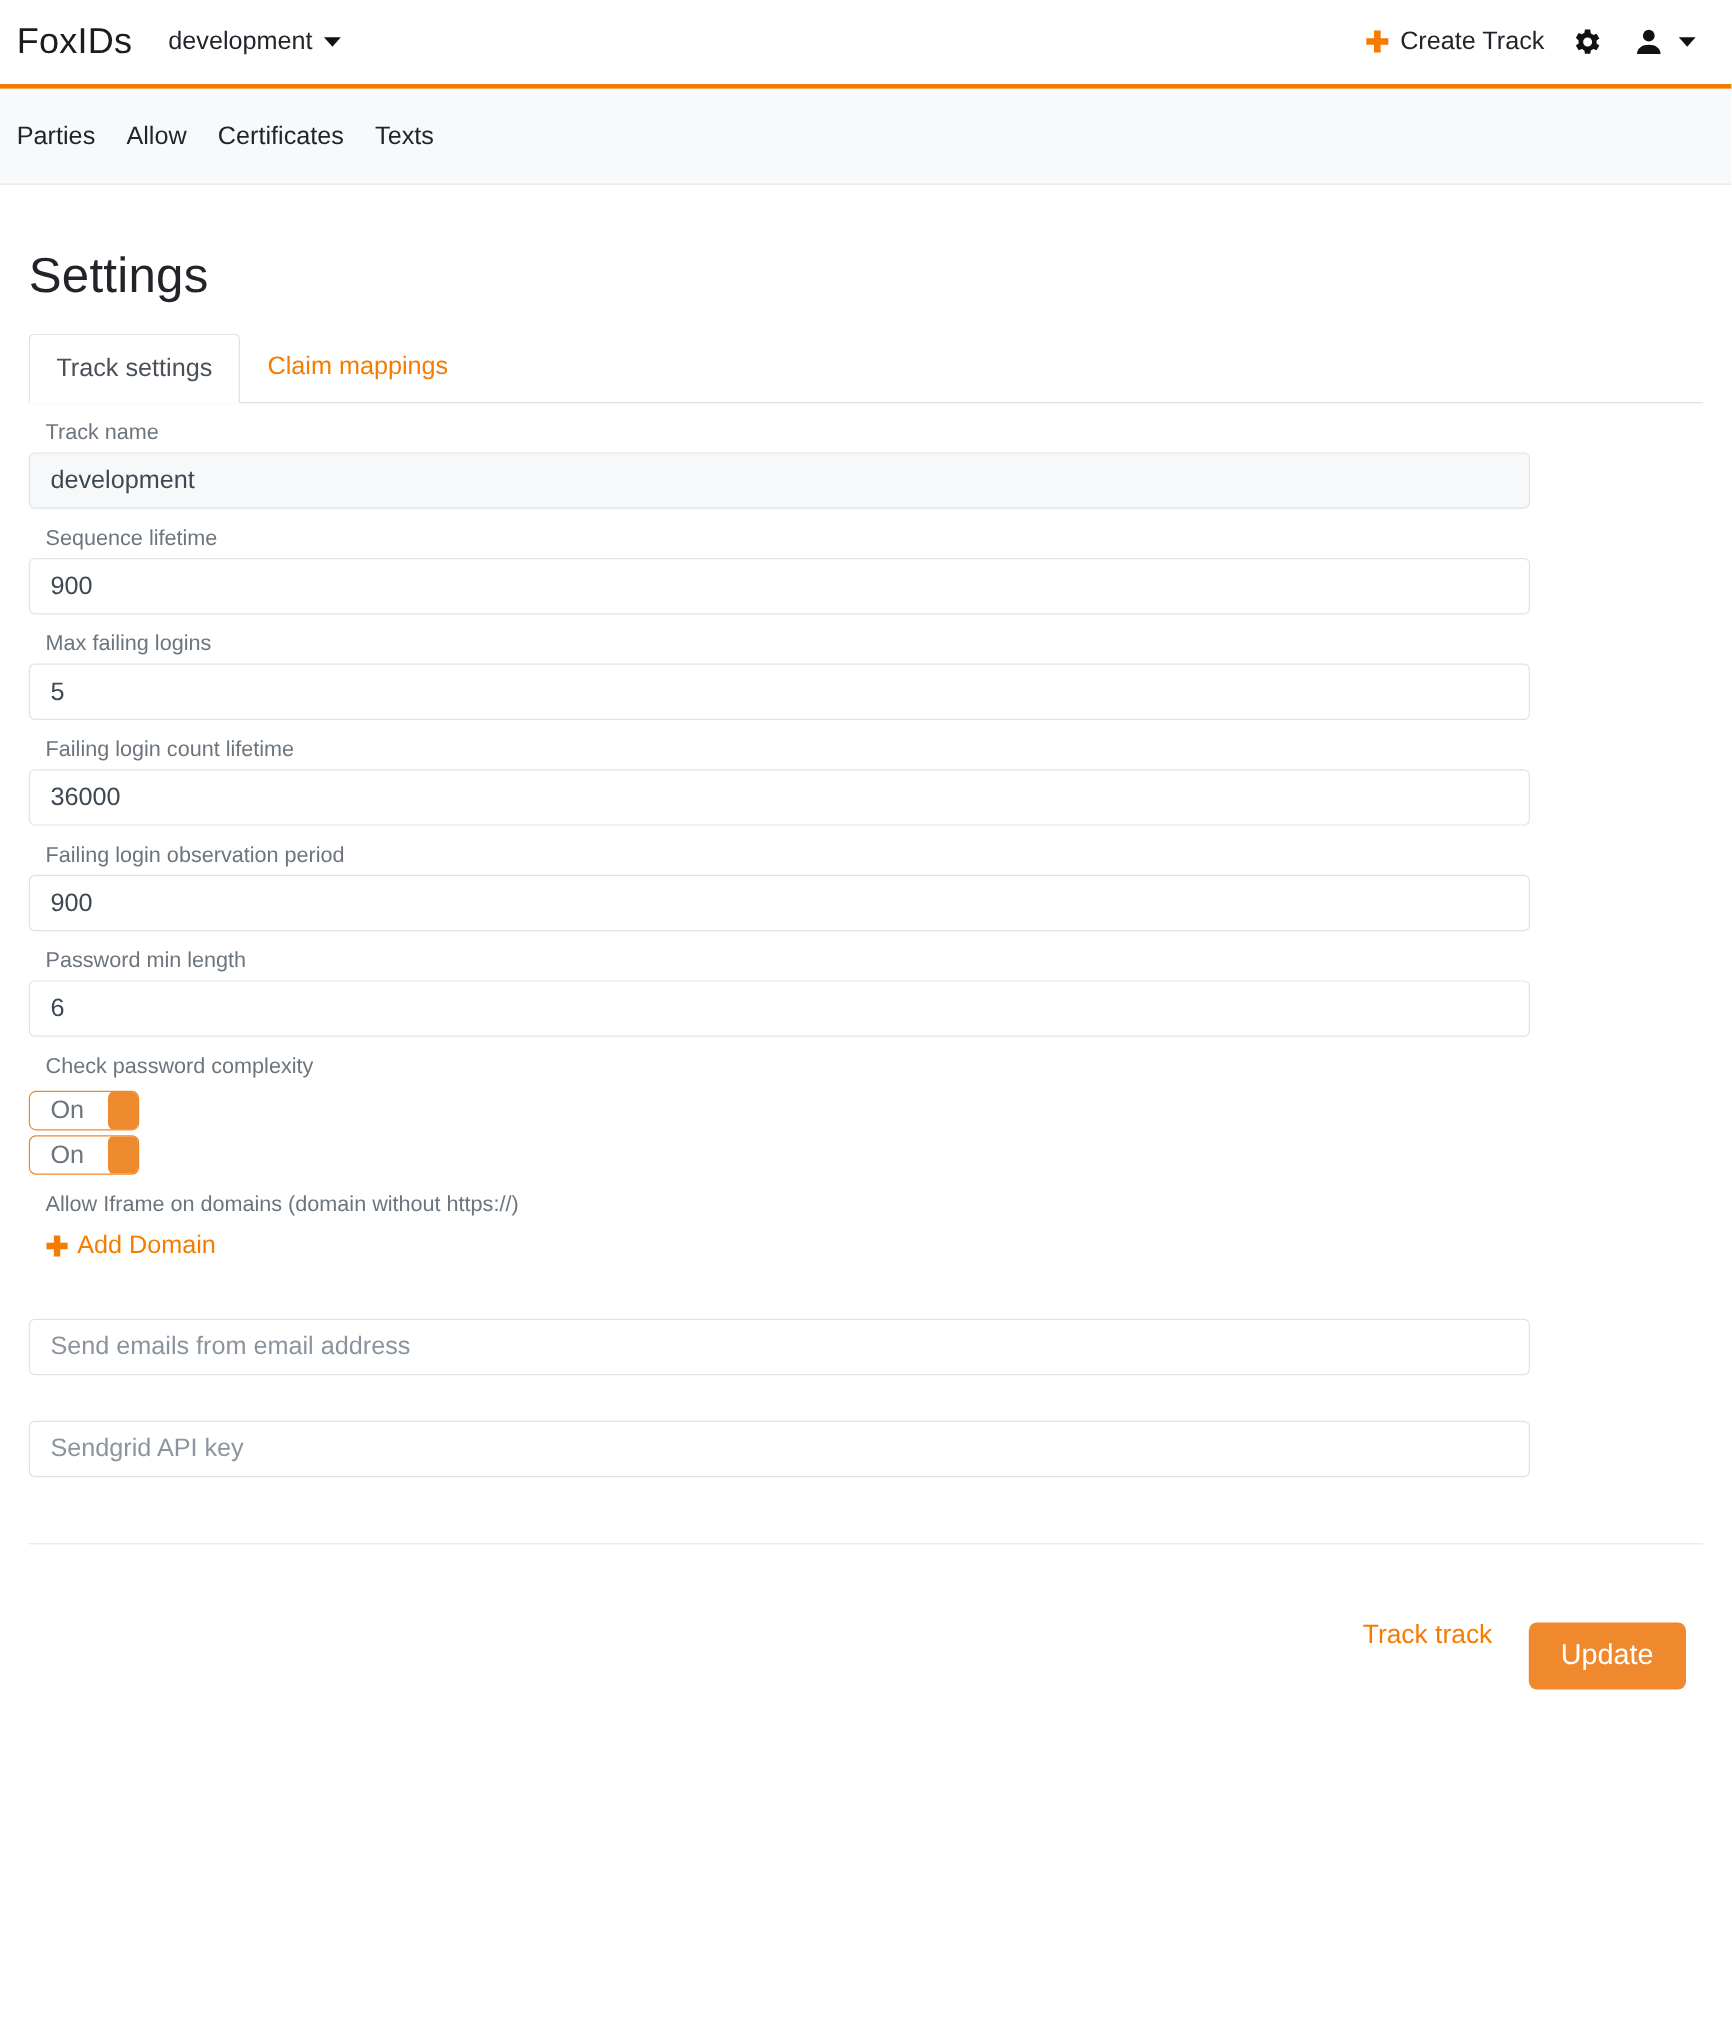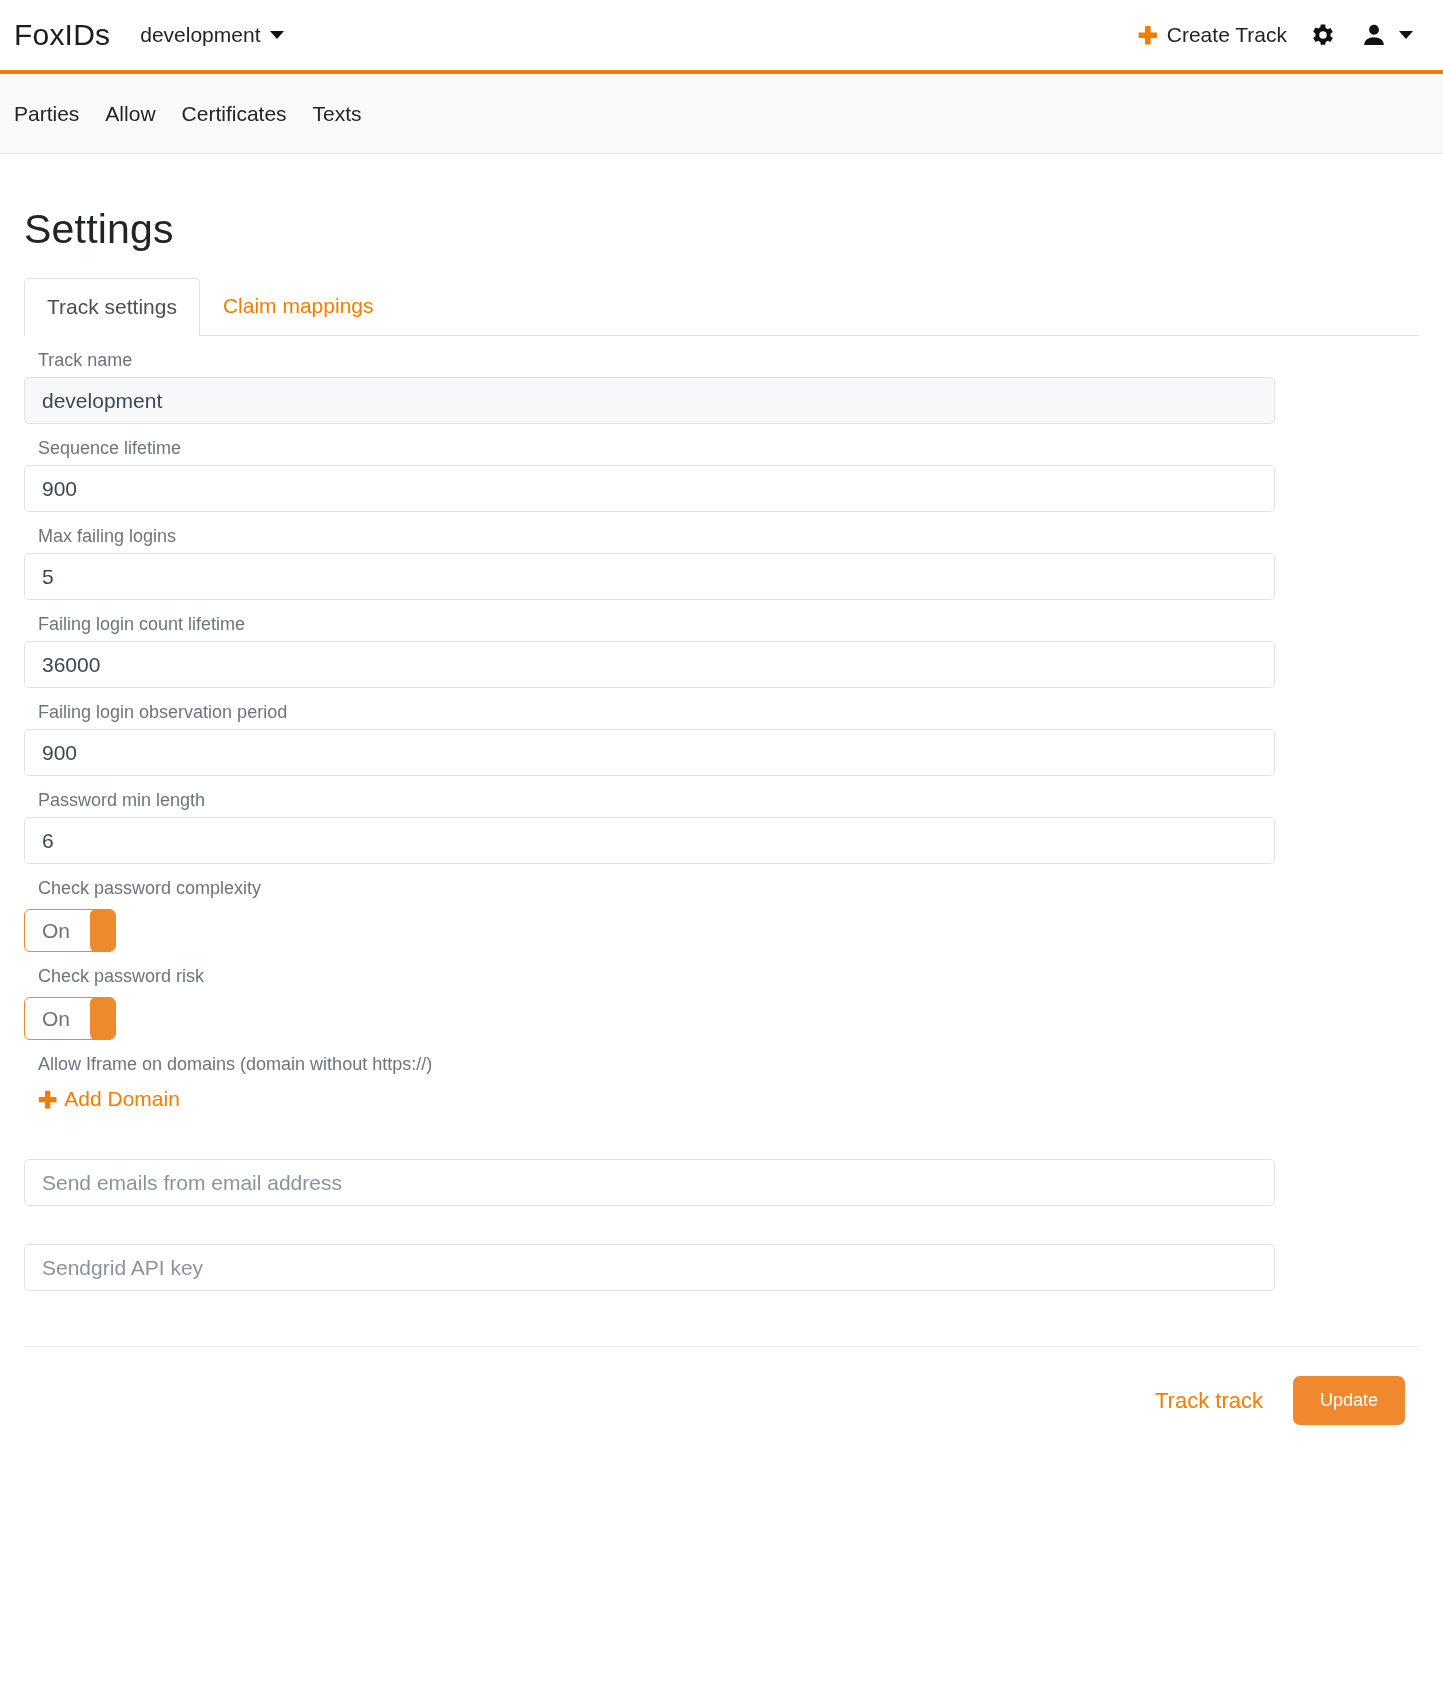--- a/index.html
+++ b/index.html
@@ -145,21 +145,21 @@
   }
   .input.readonly { background: #f7f8f9; }
   .input::placeholder { color: #8b949e; opacity: 1; }
 
   
   .toggle {
     margin: 4px 0 0 0;
     display: inline-flex;
     align-items: stretch;
     width: 92px;
-    height: 43px;
+    height: 33px;
     border: 1px solid #F0882E;
     border-radius: 6px;
     background: #fff;
     cursor: pointer;
     overflow: hidden;
     position: relative;
   }
   .toggle-label {
     flex: 1;
     display: flex;
@@ -211,24 +211,25 @@
     background: none;
     border: none;
     font-family: "Liberation Sans", sans-serif;
     padding: 6px 4px;
   }
   .btn-primary {
     background: #F0882E;
     color: #ffffff;
     border: none;
     border-radius: 7px;
-    font-size: 18px;
+    font-size: 24px;
     padding: 14px 27px;
     cursor: pointer;
     font-family: "Liberation Sans", sans-serif;
+    margin-top: 36px;
   }
 </style>
 </head>
 <body>
 
 <div class="topbar">
   <div class="brand">FoxIDs</div>
 
   <div class="track-select">
     <span>development</span>
@@ -311,21 +312,20 @@
 
   <div class="field">
     <label class="field-label">Check password complexity</label>
     <div class="toggle">
       <span class="toggle-label">On</span>
       <span class="toggle-knob"></span>
     </div>
   </div>
 
   <div class="field">
-    <label class="field-label">Check password risk</label>
     <div class="toggle">
       <span class="toggle-label">On</span>
       <span class="toggle-knob"></span>
     </div>
   </div>
 
   <div class="field">
     <label class="field-label">Allow Iframe on domains (domain without https://)</label>
     <div class="link-add">
       <span class="plus-glyph">✚</span>

